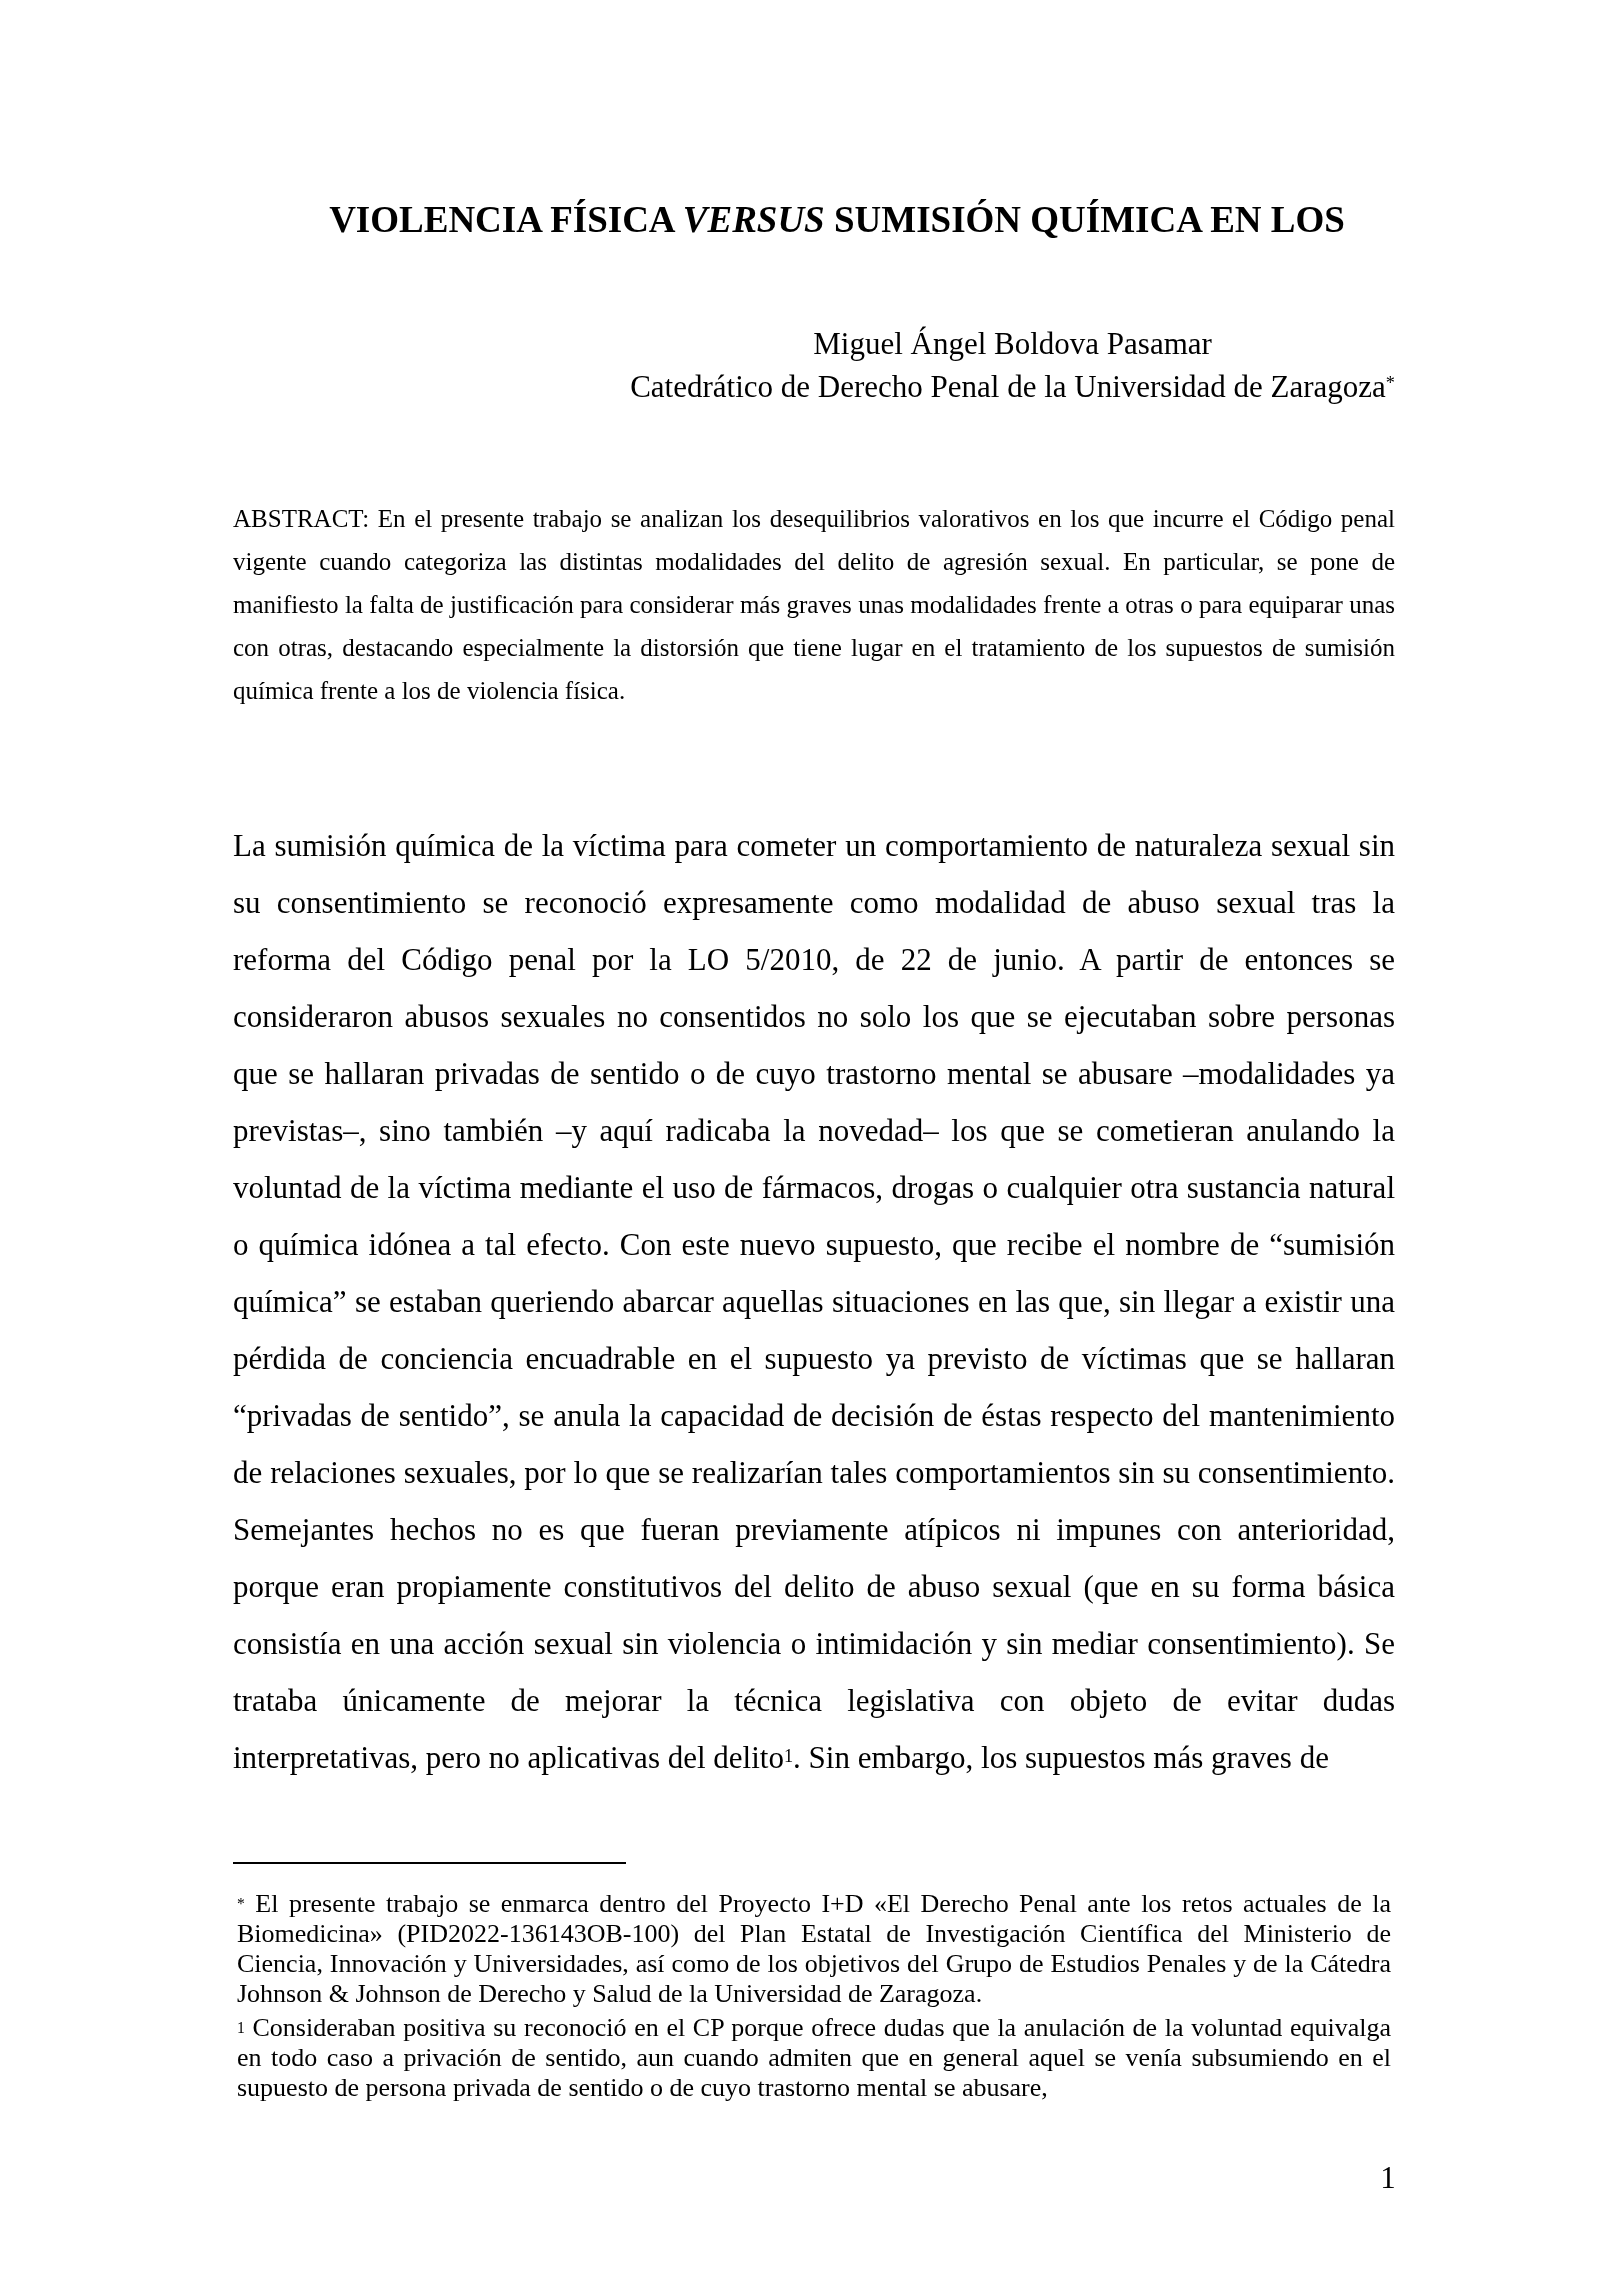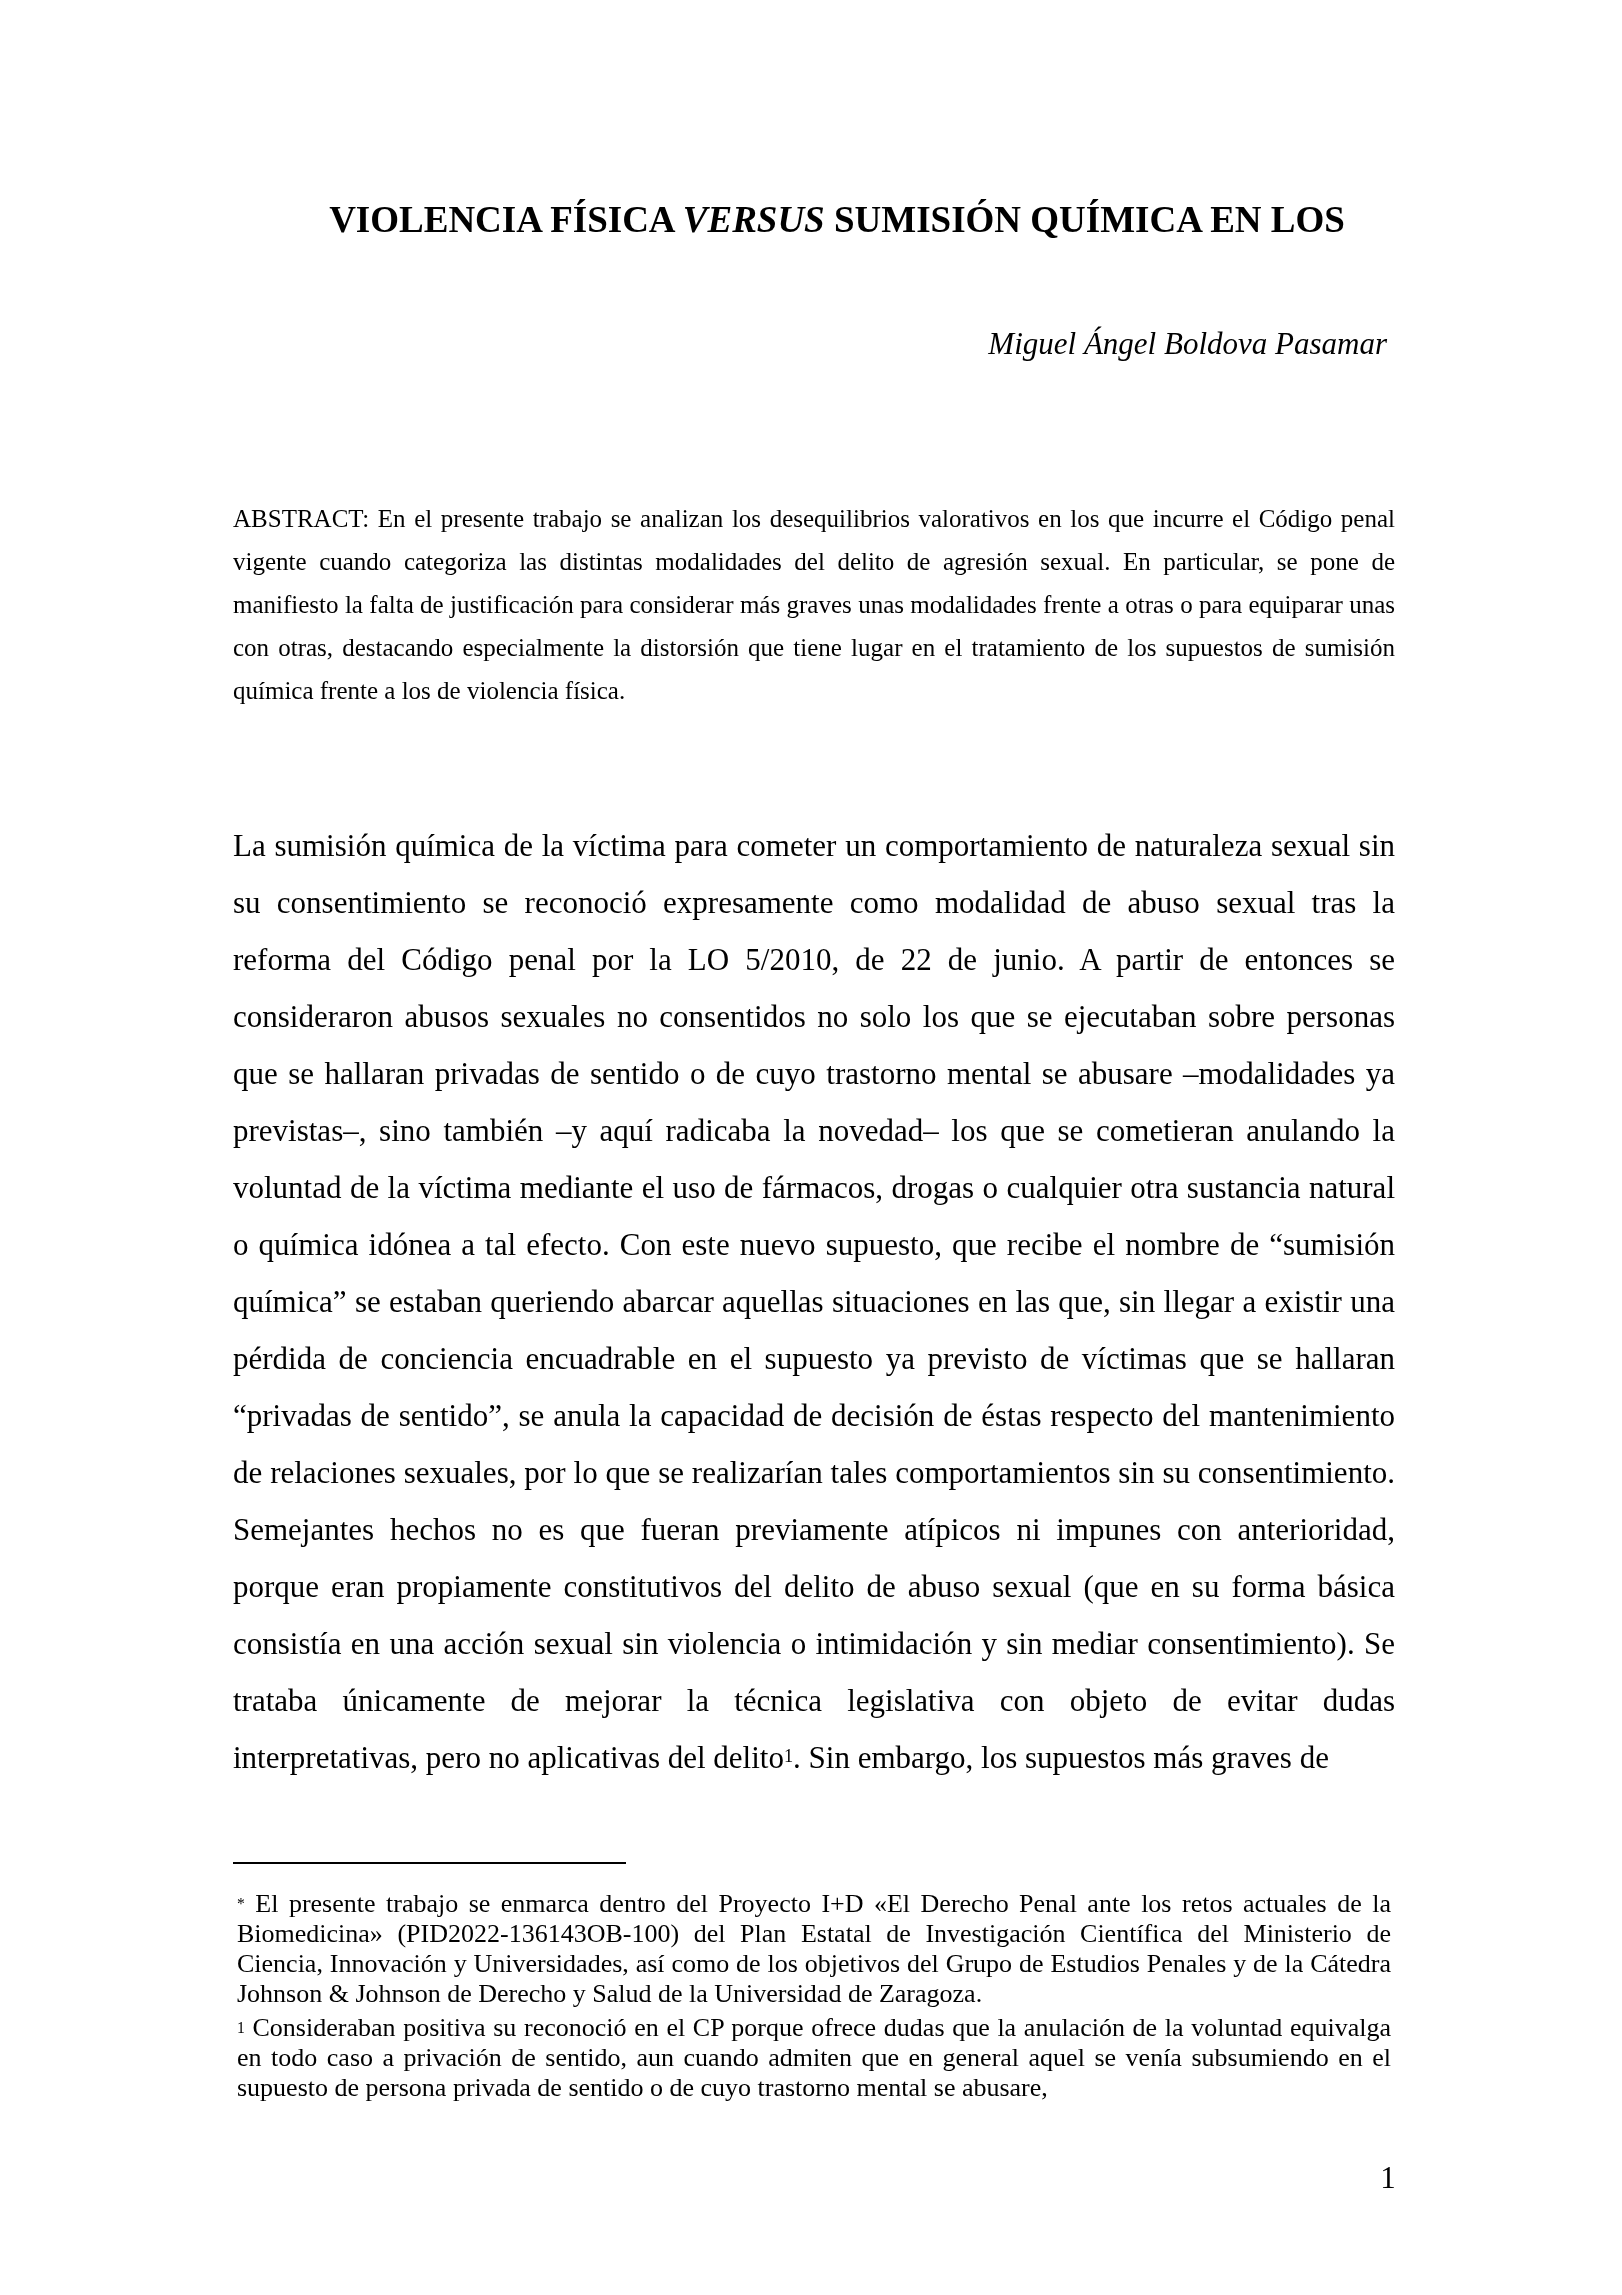--- a/index.html
+++ b/index.html
@@ -32,25 +32,24 @@
     font-size: 37px;
     line-height: 43px;
     margin: 7px;
   }
   .title .t-line { display: block; }
   .title em { font-style: italic; }
 
   .author-block {
     position: absolute;
     top: 322px;
-    right: 8px;
+    right: 0;
     text-align: center;
     font-size: 31px;
     line-height: 43px;
-    font-style: italic;
   }
   .author-block div { white-space: nowrap; }
   sup.fnmark {
     font-size: 18.3px;
     vertical-align: top;
     position: relative;
     top: -2.6px;
   }
 
   .abstract {
@@ -120,20 +119,21 @@
 <body>
 
 <div class="page">
 
   <h1 class="title">
     <span class="t-line"><span>VIOLENCIA FÍSICA </span><em>VERSUS</em><span> SUMISIÓN QUÍMICA EN LOS</span></span>
   </h1>
 
   <div class="author-block">
     <div>Miguel Ángel Boldova Pasamar</div>
+    <div><span>Catedrático de Derecho Penal de la Universidad de Zaragoza</span><sup class="fnmark">*</sup></div>
   </div>
 
   <p class="abstract">ABSTRACT: En el presente trabajo se analizan los desequilibrios valorativos en los que incurre el Código penal vigente cuando categoriza las distintas modalidades del delito de agresión sexual. En particular, se pone de manifiesto la falta de justificación para considerar más graves unas modalidades frente a otras o para equiparar unas con otras, destacando especialmente la distorsión que tiene lugar en el tratamiento de los supuestos de sumisión química frente a los de violencia física.</p>
 
   <p class="body-text"><span>La sumisión química de la víctima para cometer un comportamiento de naturaleza sexual sin su consentimiento se reconoció expresamente como modalidad de abuso sexual tras la reforma del Código penal por la LO 5/2010, de 22 de junio. A partir de entonces se consideraron abusos sexuales no consentidos no solo los que se ejecutaban sobre personas que se hallaran privadas de sentido o de cuyo trastorno mental se abusare –modalidades ya previstas–, sino también –y aquí radicaba la novedad– los que se cometieran anulando la voluntad de la víctima mediante el uso de fármacos, drogas o cualquier otra sustancia natural o química idónea a tal efecto. Con este nuevo supuesto, que recibe el nombre de “sumisión química” se estaban queriendo abarcar aquellas situaciones en las que, sin llegar a existir una pérdida de conciencia encuadrable en el supuesto ya previsto de víctimas que se hallaran “privadas de sentido”, se anula la capacidad de decisión de éstas respecto del mantenimiento de relaciones sexuales, por lo que se realizarían tales comportamientos sin su consentimiento. Semejantes hechos no es que fueran previamente atípicos ni impunes con anterioridad, porque eran propiamente constitutivos del delito de abuso sexual (que en su forma básica consistía en una acción sexual sin violencia o intimidación y sin mediar consentimiento). Se trataba únicamente de mejorar la técnica legislativa con objeto de evitar dudas interpretativas, pero no aplicativas del delito</span><sup>1</sup><span>. Sin embargo, los supuestos más graves de</span></p>
 
   <div class="fn-rule"></div>
 
   <div class="footnotes">
     <p class="footnote"><sup>*</sup><span> El presente trabajo se enmarca dentro del Proyecto I+D «El Derecho Penal ante los retos actuales de la Biomedicina» (PID2022-136143OB-100) del Plan Estatal de Investigación Científica del Ministerio de Ciencia, Innovación y Universidades, así como de los objetivos del Grupo de Estudios Penales y de la Cátedra Johnson &amp; Johnson de Derecho y Salud de la Universidad de Zaragoza.</span></p>

